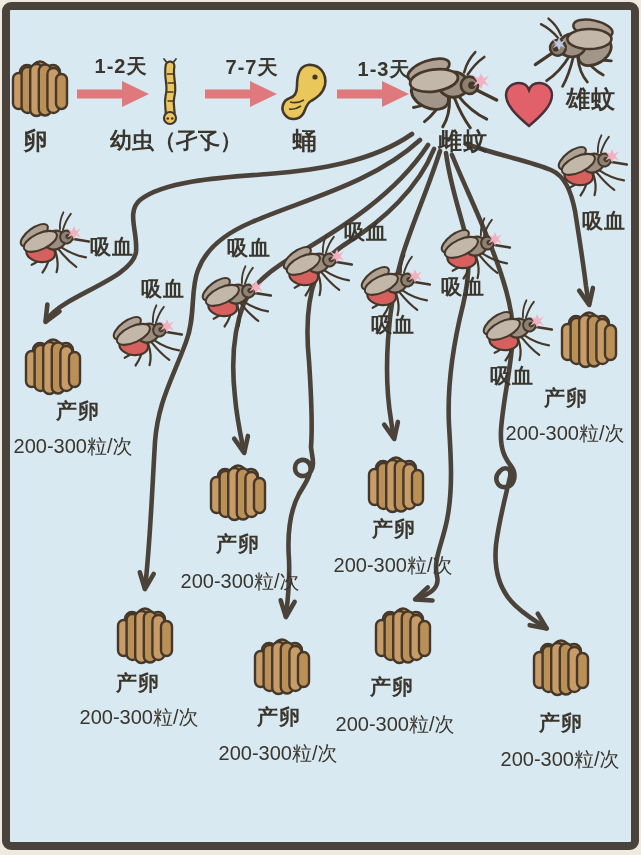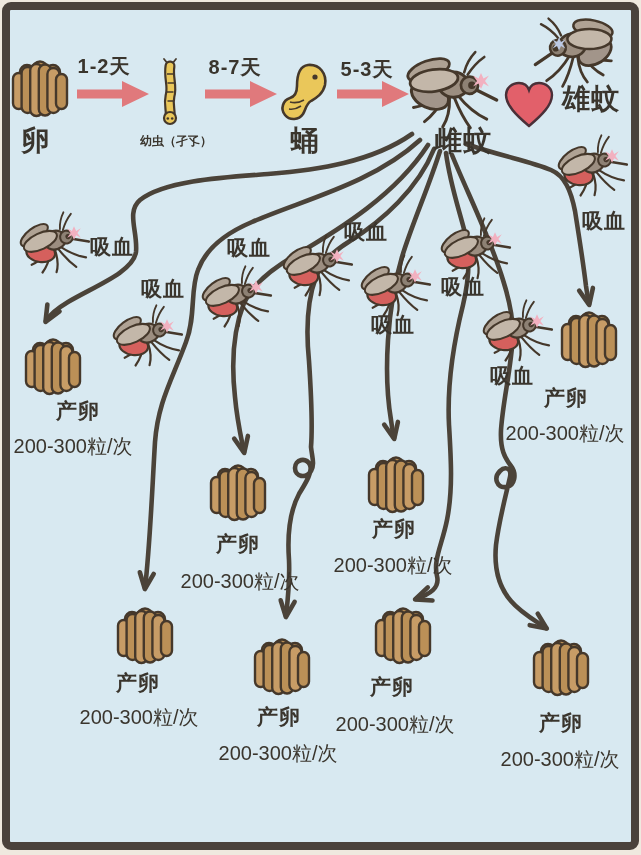--- a/index.html
+++ b/index.html
@@ -4,23 +4,23 @@
 <style>
   html,body{margin:0;padding:0;}
   body{width:641px;height:855px;font-family:"Liberation Sans","DejaVu Sans",sans-serif;}
   .paper{position:relative;width:641px;height:855px;background:#efe9df;overflow:hidden;}
   .bg{position:absolute;left:5px;top:5px;right:5px;bottom:8px;background:var(--background,#d8e9f1);border-radius:6px;}
   .art{position:absolute;left:0;top:0;width:641px;height:855px;z-index:2;}
   .labels{position:absolute;left:0;top:0;width:641px;height:855px;z-index:3;}
   .borderline{position:absolute;left:2px;top:2px;right:2px;bottom:5px;border:8px solid var(--border,#4a423c);border-radius:9px;z-index:4;pointer-events:none;}
   .lbl{position:absolute;transform:translate(-50%,-50%);font-size:21px;font-weight:600;color:var(--text,#3a352d);white-space:nowrap;letter-spacing:1px;}
   .amt{font-size:20px;font-weight:500;letter-spacing:0;}
-  .dur{font-size:20px;}
-  .stage{font-size:28px;}
-  .stage-small{font-size:12px;letter-spacing:0;}
+  .dur{font-size:20px;margin-left:17px;}
+  .stage{font-size:24px;}
+  .stage-small{font-size:22px;letter-spacing:0;}
   .title{font-size:28px;font-weight:800;color:var(--title_text,#15120f);letter-spacing:1px;}
   
   .ln{fill:none;stroke:var(--line,#4b4339);stroke-width:4.6;stroke-linecap:round;stroke-linejoin:round;}
 </style>
 </head>
 <body>
 
 <div class="paper">
   <div class="bg"></div>
 
@@ -161,22 +161,22 @@
 
   <div class="labels">
 
     <span class="lbl stage" style="left:36px;top:141px">卵</span>
     <span class="lbl stage stage-small" style="left:176px;top:141px">幼虫（孑孓）</span>
     <span class="lbl stage" style="left:305px;top:141px">蛹</span>
     <span class="lbl stage" style="left:463px;top:141px">雌蚊</span>
     <span class="lbl stage" style="left:591px;top:99px">雄蚊</span>
 
     <span class="lbl dur" style="left:104px;top:66px">1-2天</span>
-    <span class="lbl dur" style="left:235px;top:67px">8-7天</span>
-    <span class="lbl dur" style="left:367px;top:69px">5-3天</span>
+    <span class="lbl dur" style="left:235px;top:67px">7-7天</span>
+    <span class="lbl dur" style="left:367px;top:69px">1-3天</span>
 
     <span class="lbl" style="left:112px;top:247px">吸血</span>
     <span class="lbl" style="left:78px;top:411px">产卵</span>
     <span class="lbl amt" style="left:73px;top:446px">200-300粒/次</span>
 
     <span class="lbl" style="left:163px;top:289px">吸血</span>
     <span class="lbl" style="left:138px;top:683px">产卵</span>
     <span class="lbl amt" style="left:139px;top:717px">200-300粒/次</span>
 
     <span class="lbl" style="left:249px;top:248px">吸血</span>

